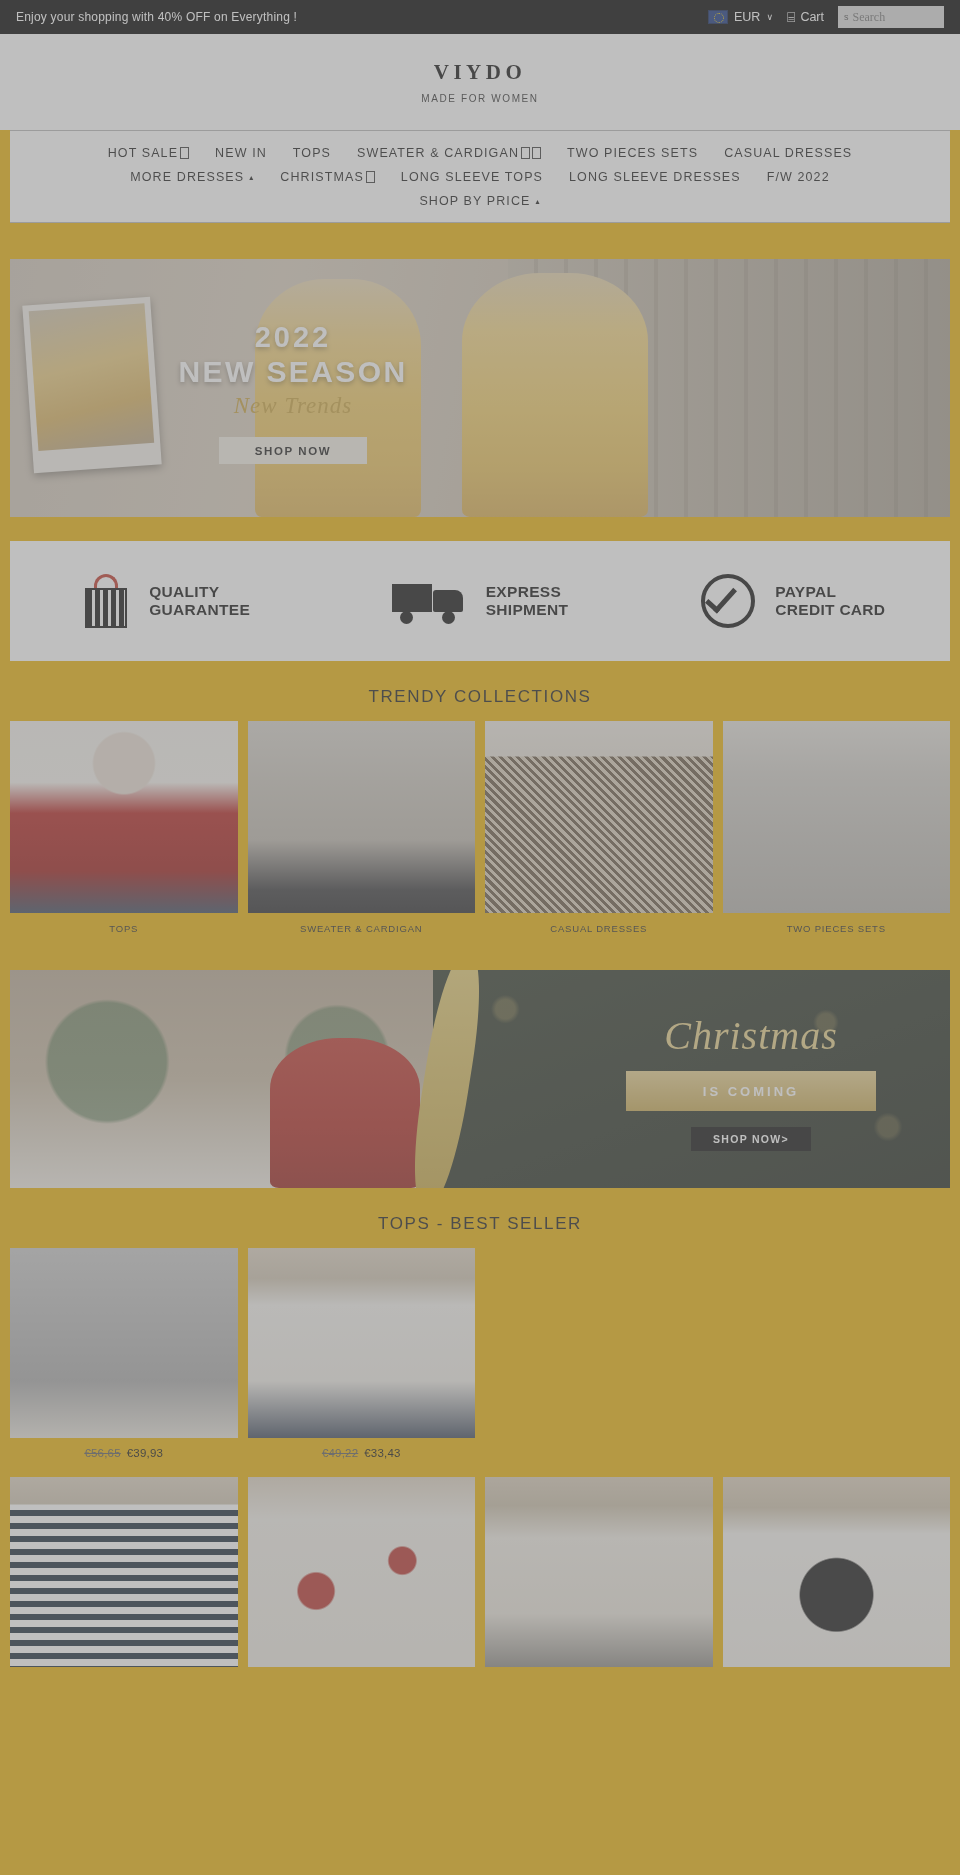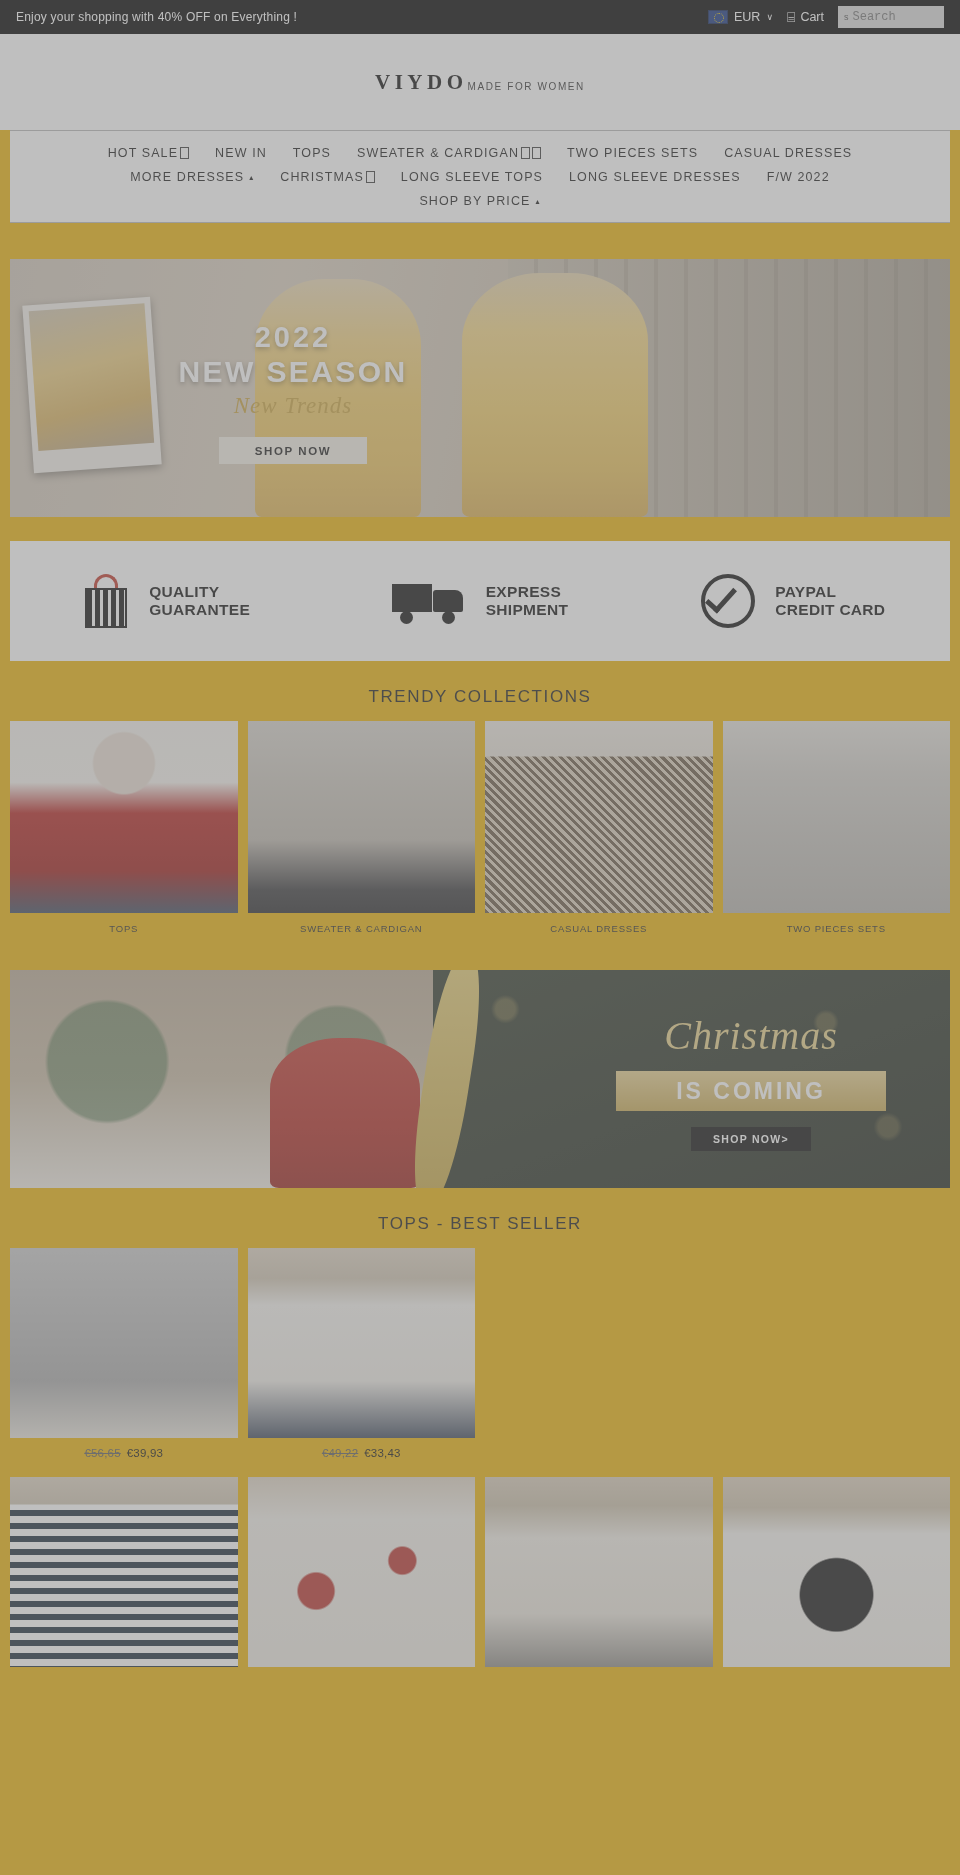--- a/index.html
+++ b/index.html
@@ -92,28 +92,29 @@
     font-size: 9px;
     color: #555;
     margin-right: 4px;
   }
   .search-input {
     border: none;
     outline: none;
     background: transparent;
     font-size: 12px;
     color: #777;
-    font-family: Liberation Mono, monospace;
+    font-family: Liberation Serif, serif;
     width: 84px;
   }
 
   
   .logo-band {
     height: 96px;
     display: flex;
+    flex-direction: column;
     align-items: center;
     justify-content: center;
     background: #ffffff;
   }
   .logo-word {
     font-family: "Liberation Serif", serif;
     font-size: 21px;
     letter-spacing: 4.5px;
     color: #111;
     font-weight: 700;
@@ -433,24 +434,24 @@
   }
   .xmas-script {
     font-family: "Liberation Serif", serif;
     font-style: italic;
     font-size: 40px;
     color: #e7d08a;
     letter-spacing: 1px;
   }
   .xmas-ribbon {
     margin: 12px auto 0;
-    width: 270px; height: 40px;
+    width: 250px; height: 40px;
     background: linear-gradient(180deg,#e7d090,#c9ab56);
     display: flex; align-items: center; justify-content: center;
-    font-size: 23px; font-weight: 700; letter-spacing: 3px;
+    font-size: 13px; font-weight: 700; letter-spacing: 3px;
     color: #ffffff;
   }
   .xmas-btn {
     margin: 16px auto 0;
     width: 120px; height: 24px;
     background: #0f0f0f;
     display: flex; align-items: center; justify-content: center;
     color: #ffffff; font-size: 10.5px; letter-spacing: 1.3px;
     font-weight: 700; cursor: pointer;
   }

